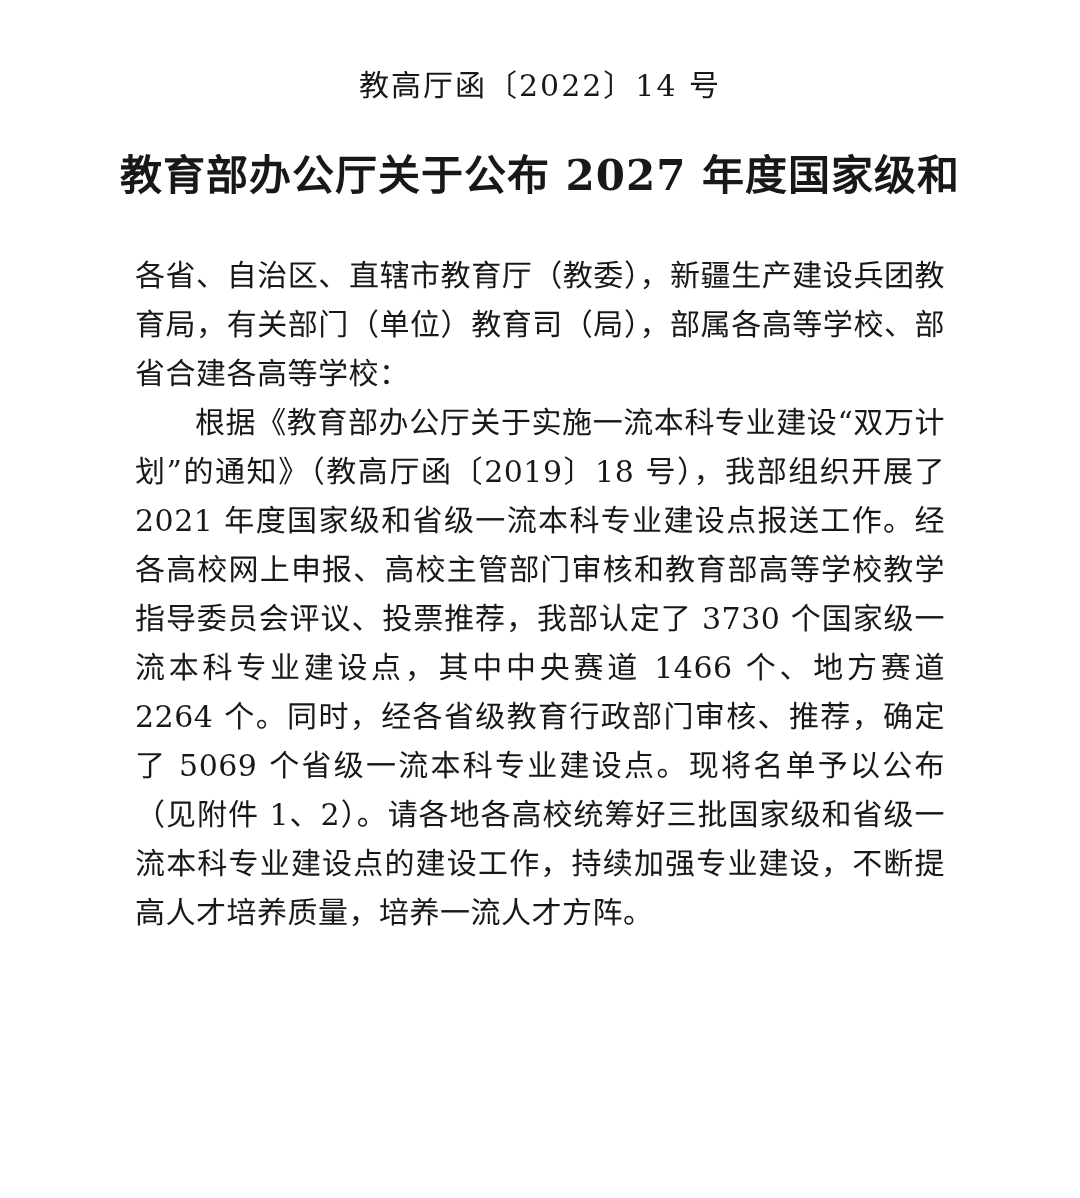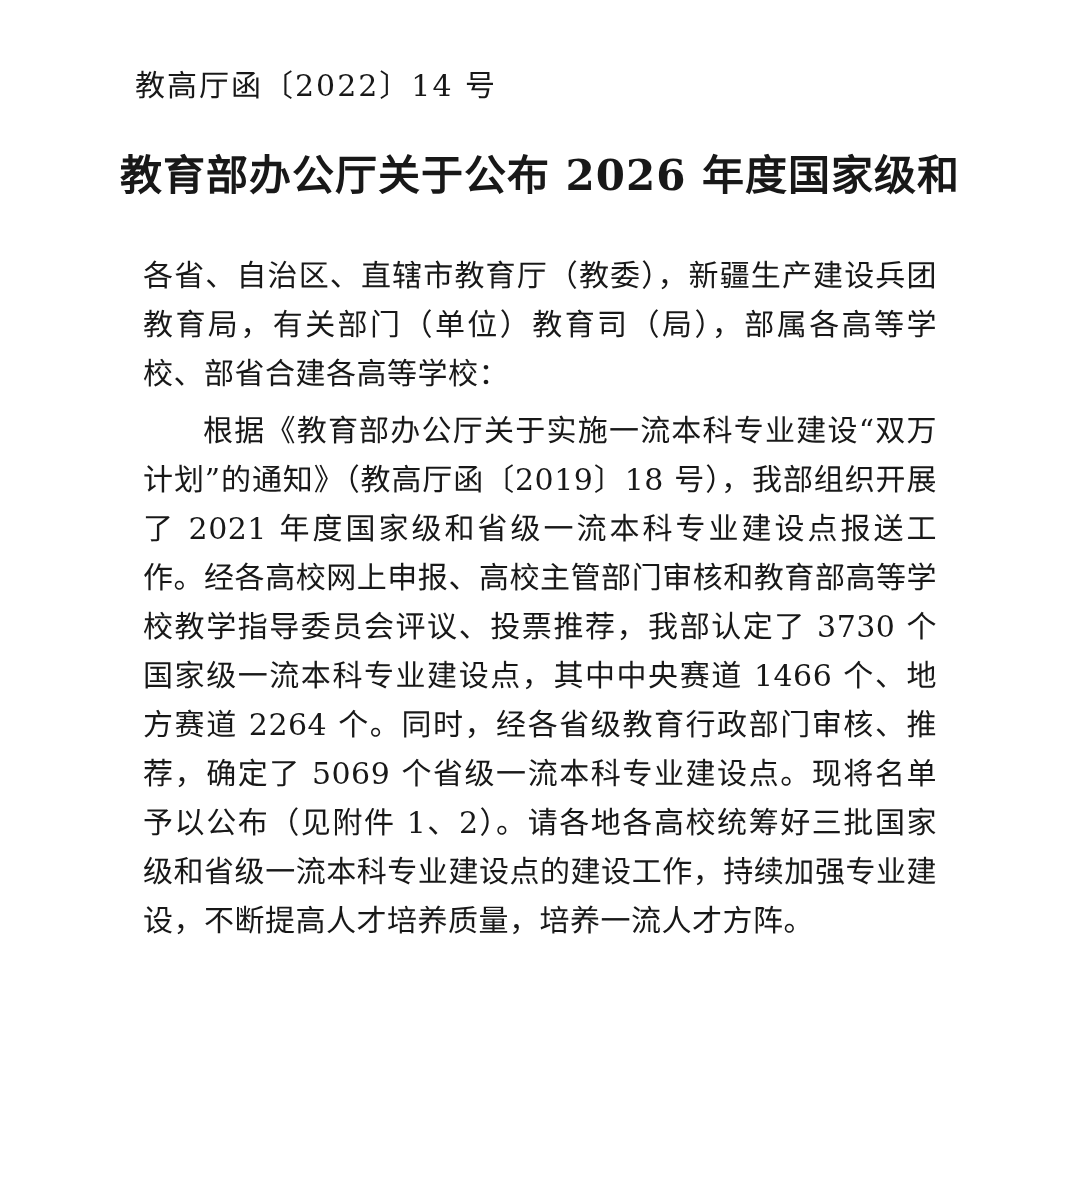--- a/index.html
+++ b/index.html
@@ -47,21 +47,21 @@
   .divider-thin {
     height: 2px;
     margin-top: 4px;
     background: var(--divider-thin-red);
     opacity: 0.75;
   }
   
   .doc-number {
     width: 810px;
     margin: 68px auto 0;
-    text-align: left;
+    text-align: center;
     font-size: 30px;
     line-height: 36px;
     letter-spacing: 2px;
   }
   
   .title {
     width: 880px;
     margin: 42px auto 0;
     text-align: center;
     font-size: 42px;
@@ -72,33 +72,33 @@
   .title-line { display: block; }
   
   .body-text {
     width: 810px;
     margin: 46px auto 0;
     font-size: 30px;
     line-height: 49px;
     text-align: justify;
     letter-spacing: 0.5px;
   }
-  .body-text p { margin: 8px; }
+  .body-text p { margin: 0; }
   .paragraph.indented { text-indent: 2em; }
 </style>
 </head>
 <body>
 
 <div class="page">
 
 
   <div class="doc-number">教高厅函〔2022〕14 号</div>
 
   <h1 class="title">
-    <span class="title-line">教育部办公厅关于公布 2026 年度国家级和</span>
+    <span class="title-line">教育部办公厅关于公布 2027 年度国家级和</span>
   </h1>
 
   <main class="body-text">
     <p class="paragraph salutation">各省、自治区、直辖市教育厅（教委），新疆生产建设兵团教育局，有关部门（单位）教育司（局），部属各高等学校、部省合建各高等学校：</p>
     <p class="paragraph indented">根据《教育部办公厅关于实施一流本科专业建设“双万计划”的通知》（教高厅函〔2019〕18 号），我部组织开展了 2021 年度国家级和省级一流本科专业建设点报送工作。经各高校网上申报、高校主管部门审核和教育部高等学校教学指导委员会评议、投票推荐，我部认定了 3730 个国家级一流本科专业建设点，其中中央赛道 1466 个、地方赛道 2264 个。同时，经各省级教育行政部门审核、推荐，确定了 5069 个省级一流本科专业建设点。现将名单予以公布（见附件 1、2）。请各地各高校统筹好三批国家级和省级一流本科专业建设点的建设工作，持续加强专业建设，不断提高人才培养质量，培养一流人才方阵。</p>
   </main>
 
 </div>
 
 </body></html>

